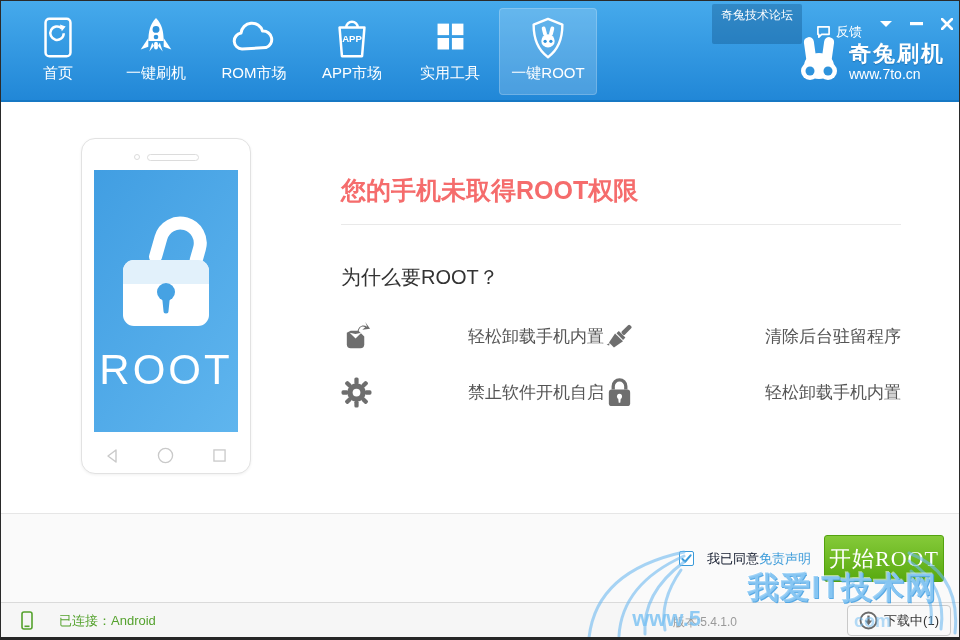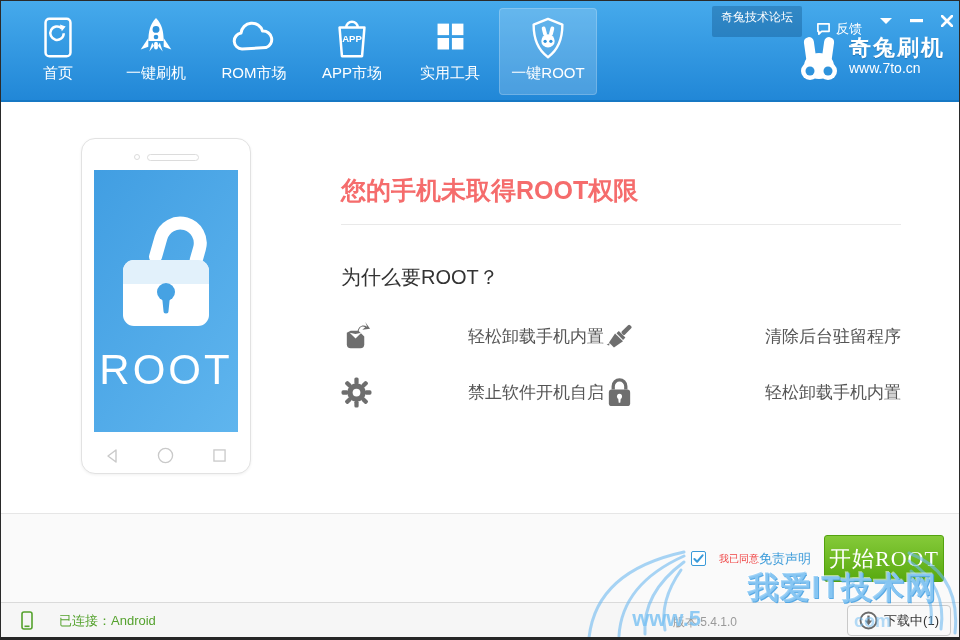--- a/index.html
+++ b/index.html
@@ -14,26 +14,26 @@
             border-bottom:2px solid #1678c4; }
   .nav { position:absolute; left:8px; top:7px; display:flex; }
   .nav-item { width:98px; height:87px; display:flex; flex-direction:column; align-items:center;
               padding-top:5px; border-radius:4px; cursor:pointer; }
   .nav-item.active { background:rgba(255,255,255,0.18); box-shadow:inset 0 0 0 1px rgba(255,255,255,0.2); }
   .nav-icon { height:50px; display:flex; align-items:center; justify-content:flex-start; }
   .nav-label { font-size:15px; color:#fff; margin-top:1px; white-space:nowrap; }
 
   .win-controls { position:absolute; top:3px; right:6px; display:flex; align-items:center; }
   .forum-btn { background:rgba(8,62,112,0.30); color:#fff; font-size:12px;
-               padding:3px 9px 11px; border-radius:2px; cursor:pointer; }
+               padding:3px 9px 20px; border-radius:2px; cursor:pointer; }
   .feedback-btn { display:flex; align-items:center; gap:5px; color:#fff; font-size:13px;
                   margin-left:14px; cursor:pointer;margin-top:16px; }
   .ctrl { color:#fff; margin-left:18px; cursor:pointer; display:flex; align-items:center; height:18px; }
 
-  .brand { position:absolute; right:14px; top:35px; display:flex; align-items:flex-start; gap:9px; }
+  .brand { position:absolute; right:14px; top:35px; display:flex; align-items:flex-end; gap:9px; }
   .brand-text { color:#fff; }
   .brand-name { font-size:22px; font-weight:bold; letter-spacing:2px; line-height:24px;
                 text-shadow:0 1px 1px rgba(0,60,110,0.35); }
   .brand-url { font-size:14px; line-height:16px; }
 
   
   .main { position:absolute; top:103px; left:0; right:0; height:409px; background:#fff; }
 
   .phone { position:absolute; left:80px; top:34px; width:170px; height:336px;
            background:#fff; border:1px solid #e2e2e2; border-radius:14px;
@@ -62,21 +62,21 @@
   .feature-label { font-size:17px; color:#555; white-space:nowrap; }
 
   
   .action-bar { position:absolute; top:512px; left:0; right:0; height:89px;
                 background:#fafafa; border-top:1px solid #e6e6e6; }
   .action-right { position:absolute; top:21px; right:15px; height:47px;
                   display:flex; align-items:center; }
   .agree-row { display:flex; align-items:center; margin-right:13px; }
   .checkbox { width:15px; height:15px; border:1px solid #3a9ad9; border-radius:2px; background:#fff;
               display:flex; align-items:center; justify-content:center; cursor:pointer; }
-  .agree-label { font-size:10px; color:#ef4444; margin-left:13px; }
+  .agree-label { font-size:13px; color:#0f172a; margin-left:13px; }
   .disclaimer-link { font-size:13px; color:#3a9ad9; cursor:pointer; text-decoration:none; }
   .start-root-btn { width:120px; height:47px; border:1px solid #53a30e; border-radius:3px;
                     background:linear-gradient(#85ca39,#58a90f); color:#fff; font-size:22px;
                     font-family:Liberation Serif, serif; cursor:pointer; letter-spacing:1px; }
 
   
   .status-bar { position:absolute; top:601px; left:0; right:0; height:36px;
                 background:#f6f6f6; border-top:1px solid #dadada; }
   .conn { position:absolute; left:20px; top:0; height:35px; display:flex; align-items:center; gap:26px; }
   .conn-text { font-size:13px; color:#55a22e; }

